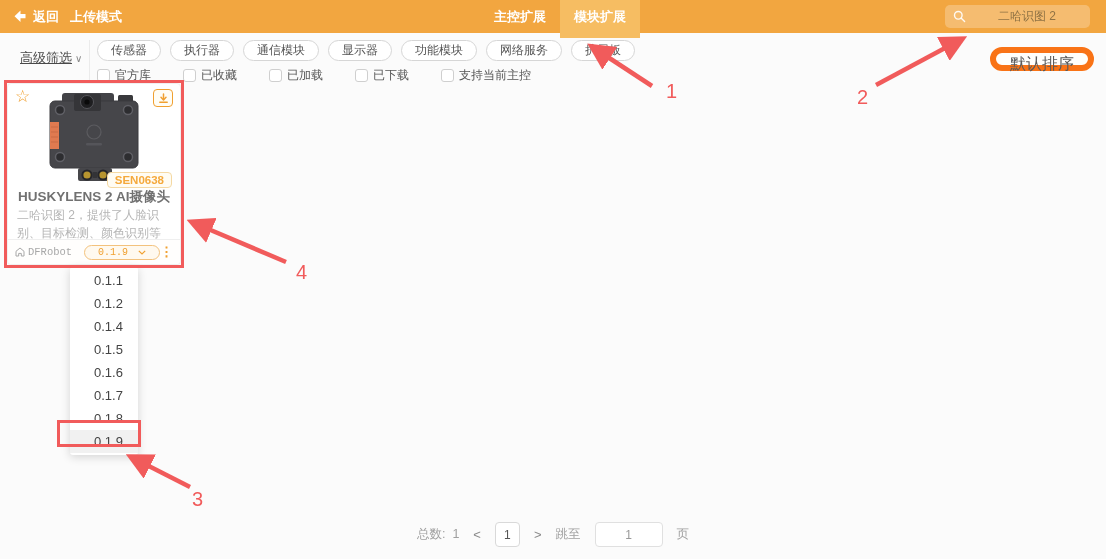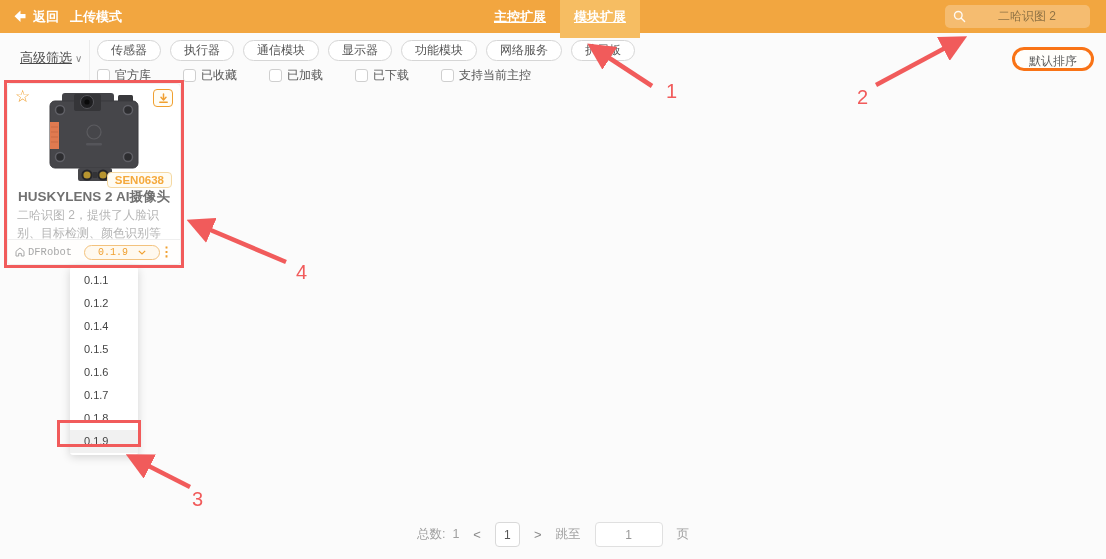--- a/index.html
+++ b/index.html
@@ -6,53 +6,53 @@
   html,body { width:1106px; height:559px; }
   body { font-family:"Liberation Sans", sans-serif; background:#fbfbfb; }
   .page { position:relative; width:1106px; height:559px; overflow:hidden; background:#fbfbfb; }
 
   
   .header { position:absolute; top:0; left:0; width:100%; height:33px; background:#F2A640; z-index:5; }
   .back-btn { position:absolute; left:12px; top:0; height:33px; display:flex; align-items:center; gap:7px; cursor:pointer; }
   .back-btn span.txt, .upload-mode { color:#fff; font-size:13px; font-weight:bold;text-align:right; }
   .upload-mode { position:absolute; left:70px; top:0; height:33px; line-height:33px; cursor:pointer; }
   .tabs { position:absolute; left:480px; top:0; display:flex; }
-  .tab { height:33px; line-height:33px; padding:0 14px; color:#fff; font-size:13px; font-weight:bold; cursor:pointer;text-decoration:underline; }
+  .tab { height:33px; line-height:33px; padding:0 14px; color:#fff; font-size:13px; font-weight:bold; cursor:pointer; }
   .tab.active { height:38px; background:#F6BD62; }
   .search-box { position:absolute; right:16px; top:5px; width:145px; height:23px; background:rgba(255,255,255,0.25); border-radius:5px; display:flex; align-items:center; padding:0 8px; }
   .search-box input { border:none; outline:none; background:transparent; color:#8f7244; font-size:12px; width:110px; margin-left:6px; font-family:"Liberation Sans",sans-serif;text-align:center; }
 
   
   .adv-filter { position:absolute; left:20px; top:49px; font-size:13px; color:#4a4a4a; text-decoration:underline; cursor:pointer; }
   .adv-caret { font-size:10px; color:#888; margin-left:3px; text-decoration:none; display:inline-block; }
   .v-divider { position:absolute; left:89px; top:40px; width:1px; height:43px; background:#ebebeb; }
   .pills { position:absolute; left:97px; top:40px; display:flex; gap:9px; }
   .pill { height:21px; line-height:19px; padding:0 13px; border:1px solid #d6d6d6; border-radius:11px; background:#fff; font-size:12px; color:#555; cursor:pointer; white-space:nowrap; }
   .checks { position:absolute; left:97px; top:67px; display:flex; gap:32px; }
   .check-item { display:flex; align-items:center; gap:5px; cursor:pointer; }
   .check-box { width:13px; height:13px; border:1px solid #cfcfcf; border-radius:3px; background:#fff; }
   .check-label { font-size:12px; color:#555; }
-  .sort-btn { position:absolute; right:12px; top:47px; height:24px; line-height:22px; padding:0 14px; border:3px solid #f97316; border-radius:13px; background:#fffefb; font-size:12px; color:#5a5a5a; cursor:pointer; }
+  .sort-btn { position:absolute; right:12px; top:47px; height:24px; line-height:22px; padding:0 14px; border:6px solid #f97316; border-radius:13px; background:#fffefb; font-size:16px; color:#5a5a5a; cursor:pointer; }
 
   
   .card { position:absolute; left:7px; top:83px; width:174px; height:182px; background:#fff; border:1px solid #f0f0f0; border-radius:4px; }
   .star { position:absolute; left:7px; top:2px; font-size:17px; color:#f0a030; cursor:pointer; z-index:2; }
   .dl-btn { position:absolute; right:7px; top:5px; width:20px; height:18px; border:1.5px solid #f0a030; border-radius:4px; background:#fffdf5; display:flex; align-items:center; justify-content:center; cursor:pointer; z-index:2; }
   .board-img { position:absolute; left:26px; top:7px; }
   .sku-badge { position:absolute; right:8px; top:88px; padding:1px 7px; font-size:11.5px; font-weight:bold; color:#f5a93c; background:#fffcf3; border:1px solid #f5d9a3; border-radius:4px; }
   .card-title { position:absolute; top:104px; width:100%; text-align:center; font-size:13.5px; font-weight:bold; color:#717171; }
   .card-desc { position:absolute; top:122px; left:0; padding:0 9px; font-size:12px; line-height:18px; color:#b5b5b5; max-height:37px; overflow:hidden; }
   .card-footer { position:absolute; bottom:0; left:0; right:0; height:25px; border-top:1px solid #efefef; display:flex; align-items:center; padding:0 7px; background:#fffefd; border-radius:0 0 4px 4px;font-family:Liberation Mono, monospace; }
   .vendor { display:flex; align-items:center; gap:3px; font-size:10.5px; color:#a8a8a8; }
   .ver-pill { margin-left:12px; width:78px; height:15px; border:1px solid #f3c27d; border-radius:8px; background:#fff9ef; display:flex; align-items:center; justify-content:center; gap:10px; font-size:10px; color:#f0a030; cursor:pointer; }
   .dots { margin-left:auto; color:#f0a030; font-size:13px; font-weight:bold; cursor:pointer; line-height:13px; }
 
   
   .dropdown { position:absolute; left:70px; top:267px; width:68px; background:#fff; border-radius:3px; box-shadow:0 2px 10px rgba(0,0,0,0.16); padding:2px 0; z-index:6; }
-  .dd-item { height:23px; line-height:23px; padding-left:14px; font-size:11px; color:#444; cursor:pointer; }
+  .dd-item { height:23px; line-height:23px; padding-left:24px; font-size:13px; color:#444; cursor:pointer; }
   .dd-item.highlighted { background:#f1f1f1; }
 
   
   .pagination { position:absolute; bottom:12px; left:0; width:100%; display:flex; align-items:center; justify-content:center; gap:14px; }
   .pg-text { font-size:12.5px; color:#a0a0a0; }
   .pg-arrow { font-size:13px; color:#8a8a8a; cursor:pointer; }
   .pg-box { width:25px; height:25px; border:1px solid #d9d9d9; border-radius:4px; background:#fff; display:flex; align-items:center; justify-content:center; font-size:12px; color:#555; cursor:pointer; }
   .pg-input { width:68px; height:25px; border:1px solid #e0e0e0; border-radius:4px; background:#fff; text-align:center; font-size:12px; color:#999; outline:none; font-family:"Liberation Sans",sans-serif; }
 
   

